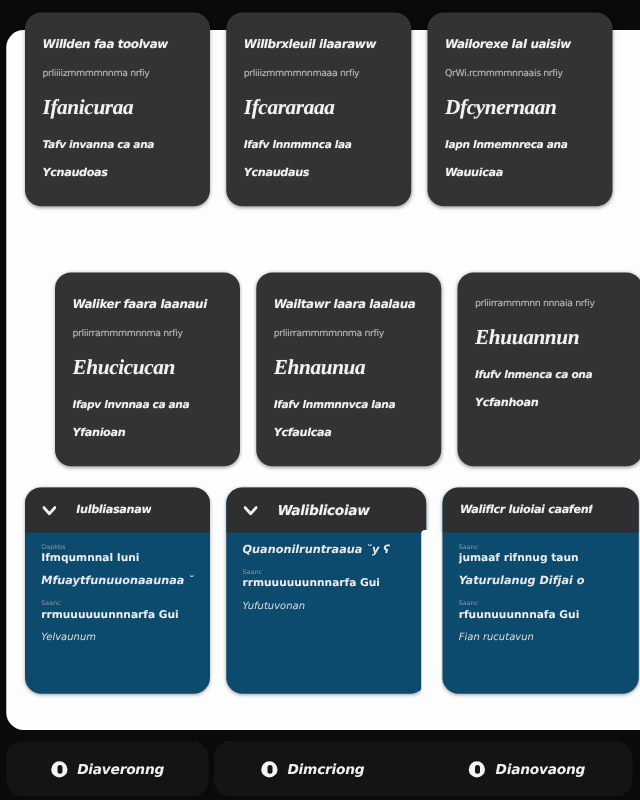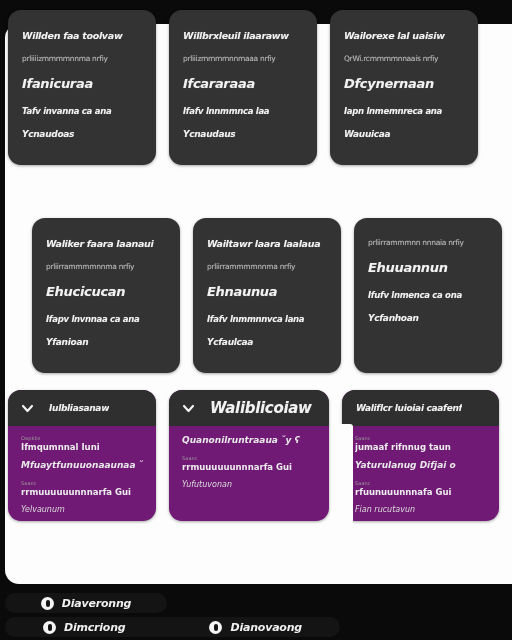--- a/index.html
+++ b/index.html
@@ -33,21 +33,21 @@
     border-bottom-left-radius: 14px;
   }
 
   
   .card-row {
     position: absolute;
     left: 0;
     width: 512px;
     display: flex;
     gap: 13px;
-    padding-left: 8px;
+    padding-left: 20px;
   }
 
   #row-top    { top: 10px;  }
   #row-middle { top: 218px; margin-left: 24px; }
   #row-bottom { top: 390px; }
 
   .text-card {
     width: 148px;
     height: 155px;
     background: #333333;
@@ -71,29 +71,29 @@
 
   .glyph.dim {
     color: #cfcfcf;
     opacity: 0.85;
     font-weight: 400;
     font-style: normal;
   }
 
   .ln-title  { font-size: 9.5px;  margin-bottom: 13px; }
   .ln-sub    { font-size: 7.5px;  margin-bottom: 13px; }
-  .ln-value  { font-size: 13px;   margin-bottom: 15px; }
+  .ln-value  { font-size: 17px;   margin-bottom: 15px; font-family: Liberation Serif, serif; }
   .ln-meta   { font-size: 8.5px;  margin-bottom: 13px; }
   .ln-foot   { font-size: 9px; }
 
   
   .panel-card {
     width: 148px;
-    height: 131px;
-    background: #701a75;
+    height: 165px;
+    background: #0c4a6e;
     border-radius: 13px;
     flex: 0 0 auto;
     overflow: hidden;
     box-shadow: 0 1px 3px rgba(0,0,0,0.35);
   }
 
   .panel-card.wide   { width: 160px; }
   .panel-card.flush  { width: 157px; border-top-right-radius: 13px; border-bottom-right-radius: 13px; }
 
   .panel-header {
@@ -173,21 +173,20 @@
 
   
   #action-bar {
     position: absolute;
     left: 5px;
     top: 593px;
     width: 507px;
     height: 44px;
     display: flex;
     gap: 4px;
-    flex-direction: column;
   }
 
   .action-pill {
     height: 44px;
     background: #141414;
     border-radius: 13px;
     display: flex;
     align-items: center;
     justify-content: center;
     gap: 8px;
@@ -320,21 +319,21 @@
       </div>
     </div>
 
     <div class="panel-card wide">
       <div class="panel-header">
         <span class="hdr-icon">
           <svg width="11" height="11" viewBox="0 0 11 11">
             <path d="M1 3 L5.5 8 L10 3" fill="none" stroke="#f0f0f0" stroke-width="2.2" stroke-linecap="round" stroke-linejoin="round"></path>
           </svg>
         </span>
-        <span class="glyph" style="font-size:15px;">Waliblicoiaw</span>
+        <span class="glyph" style="font-size:11px;">Waliblicoiaw</span>
       </div>
       <div class="panel-body">
         <div class="field-line">Quanonilruntraaua ˘y ʕ</div>
         <div class="field-group">
           <div class="field-caption">Saanc</div>
           <div class="field-value">rrmuuuuuunnnarfa  Gui</div>
         </div>
         <div class="field-foot">Yufutuvonan</div>
       </div>
     </div>

